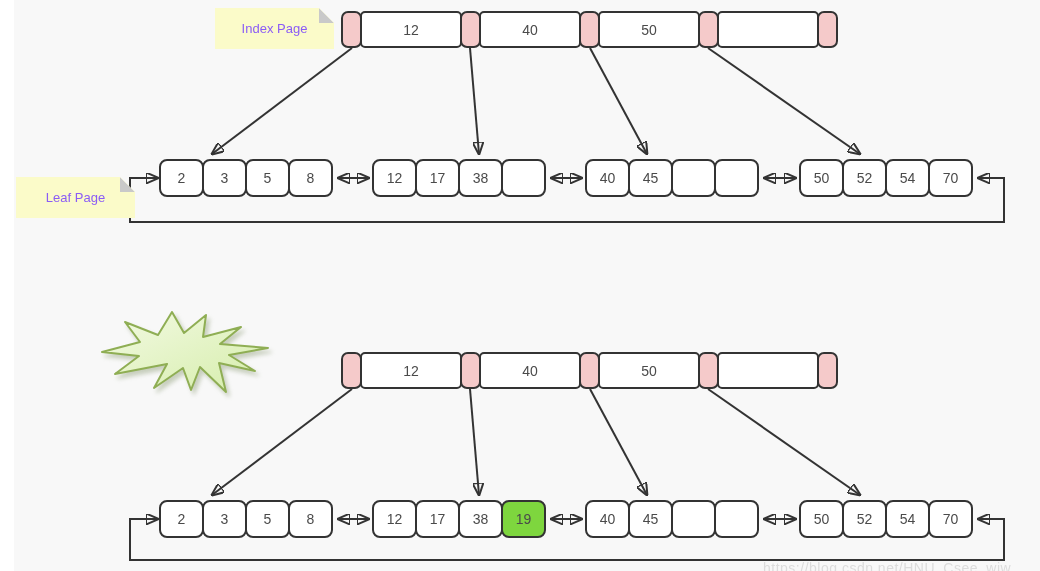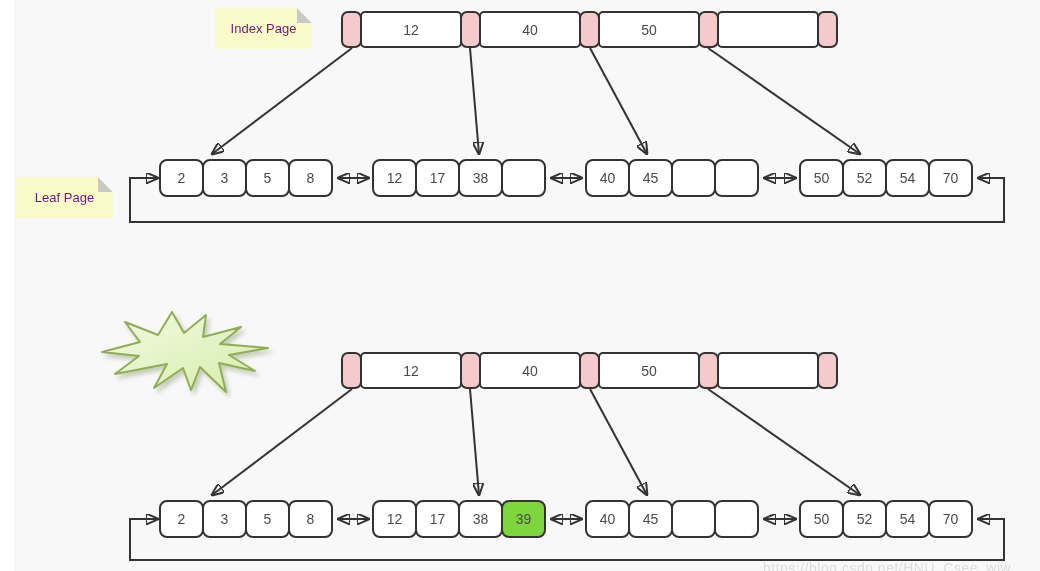--- a/index.html
+++ b/index.html
@@ -27,24 +27,24 @@
 
   
   .leaf-group{position:absolute;display:flex;height:38px;}
   .lcell{width:45px;height:38px;box-sizing:border-box;border:2px solid var(--line-dark);
          border-radius:8px;background:#ffffff;margin-left:-2px;display:flex;
          align-items:center;justify-content:center;font-size:14px;color:#4a4a4a;}
   .lcell:first-child{margin-left:0;}
   .lcell.highlight{background:var(--highlight-green);}
 
   
-  .note{position:absolute;width:97px;height:41px;background:var(--note-yellow);
+  .note{position:absolute;width:119px;height:41px;background:var(--note-yellow);
         clip-path:polygon(0 0,calc(100% - 15px) 0,100% 15px,100% 100%,0 100%);
         display:flex;align-items:center;justify-content:center;
-        font-size:13px;color:#701a75;}
+        font-size:13px;color:#8b5cf6;}
   .note::after{content:"";position:absolute;top:0;right:0;width:15px;height:15px;
         background:var(--note-fold-gray);clip-path:polygon(0 0,100% 100%,0 100%);}
   .note-index{left:215px;top:8px;}
   .note-leaf{left:16px;top:177px;justify-content:center;}
 
   
   .burst-svg{position:absolute;left:98px;top:308px;width:174px;height:88px;
         filter:drop-shadow(3px 4px 2px rgba(110,130,80,0.35));}
   .burst-svg polygon{fill:url(#burstGrad);stroke:var(--burst-stroke);stroke-width:2;stroke-linejoin:round;}
   .stop-light{stop-color:var(--burst-fill-light);}
@@ -163,21 +163,21 @@
   <div class="leaf-group" style="left:159px;top:500px;">
     <div class="lcell">2</div>
     <div class="lcell">3</div>
     <div class="lcell">5</div>
     <div class="lcell">8</div>
   </div>
   <div class="leaf-group" style="left:372px;top:500px;">
     <div class="lcell">12</div>
     <div class="lcell">17</div>
     <div class="lcell">38</div>
-    <div class="lcell highlight">39</div>
+    <div class="lcell highlight">19</div>
   </div>
   <div class="leaf-group" style="left:585px;top:500px;">
     <div class="lcell">40</div>
     <div class="lcell">45</div>
     <div class="lcell"></div>
     <div class="lcell"></div>
   </div>
   <div class="leaf-group" style="left:799px;top:500px;">
     <div class="lcell">50</div>
     <div class="lcell">52</div>

